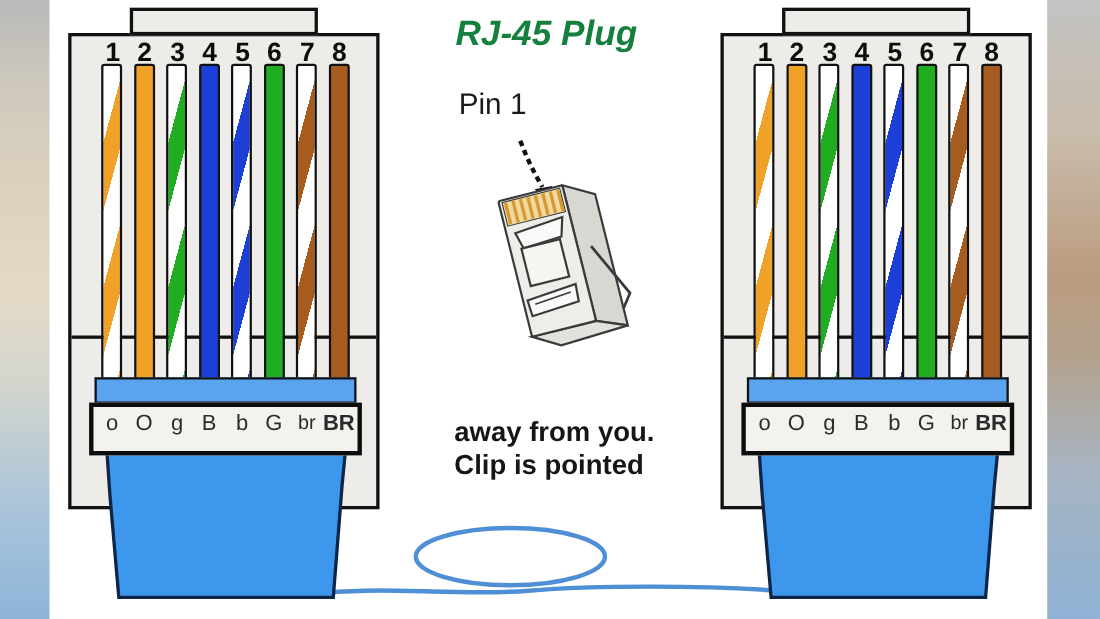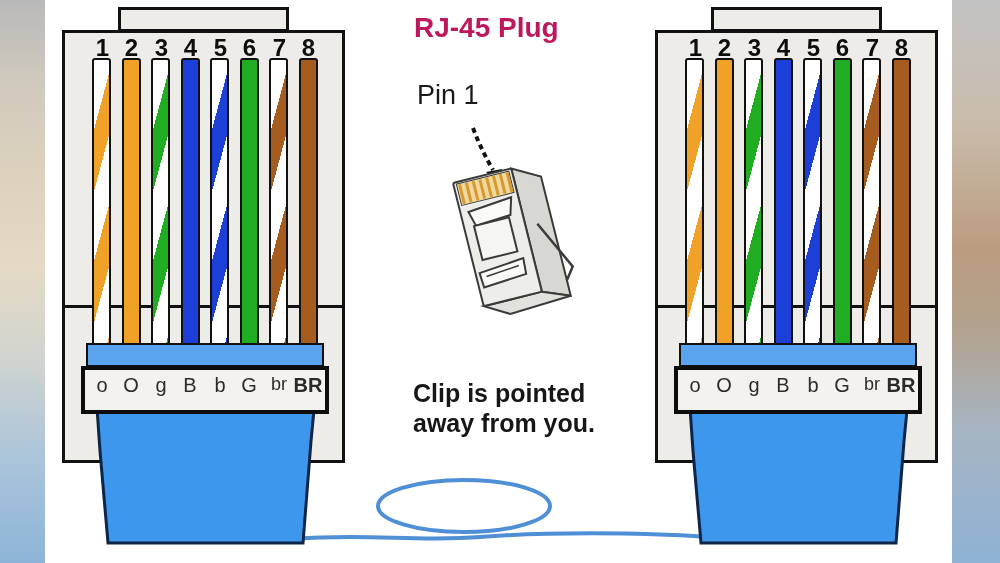--- a/index.html
+++ b/index.html
@@ -40,22 +40,22 @@
   .boot-svg{position:absolute;left:18px;top:338px;width:244px;height:180px;z-index:4;overflow:visible;}
   .label-box{position:absolute;left:16px;top:333px;width:240px;height:40px;background:#f3f2ef;
              border:4px solid #0d0d0d;z-index:5;}
   .code{position:absolute;top:341px;font-size:20px;color:#2b2b2b;transform:translateX(-50%);
         z-index:6;white-space:nowrap;}
   .p1{left:37px}.p2{left:66px}.p3{left:96px}.p4{left:125px}
   .p5{left:155px}.p6{left:184px}.p7{left:214px}.p8{left:243px}
   .code.p7{font-size:18px}.code.p8{font-weight:600;}
 
   
-  .title{position:absolute;left:414px;top:12px;font-size:28px;font-weight:700;color:#be185d;
-         z-index:2;letter-spacing:0px;}
+  .title{position:absolute;left:414px;top:12px;font-size:32px;font-weight:700;color:#15803d;
+         z-index:2;letter-spacing:0px;font-style:italic;}
   .pin1{position:absolute;left:417px;top:80px;font-size:27px;color:#1a1a1a;z-index:2;}
   .arrow-svg{position:absolute;left:455px;top:122px;width:70px;height:75px;z-index:2;}
   .plug-svg{position:absolute;left:432px;top:160px;width:150px;height:195px;z-index:2;}
   .clip-note{position:absolute;left:413px;top:378px;font-size:25px;font-weight:700;color:#161616;
              line-height:30px;z-index:2;}
 </style>
 </head>
 <body>
 
 <div class="stage">
@@ -182,17 +182,17 @@
       <polygon points="48,44 93,40 88,57 52,59" style="fill:#fafaf8;stroke:#3a3a3a;stroke-width:2;"></polygon>
 
       <rect x="50" y="59" width="36" height="35" style="fill:#f5f5f1;stroke:#3a3a3a;stroke-width:2;"></rect>
 
       <polygon points="44,106 90,102 89,118 45,121" style="fill:#fafaf8;stroke:#3a3a3a;stroke-width:2;"></polygon>
       <line x1="50" y1="111" x2="84" y2="108" style="stroke:#3a3a3a;stroke-width:1.5;"></line>
     </g>
   </svg>
 
   <div class="clip-note">
+    <div>away from you.</div>
     <div>Clip is pointed</div>
-    <div>away from you.</div>
   </div>
 
 </div>
 
 </body></html>

